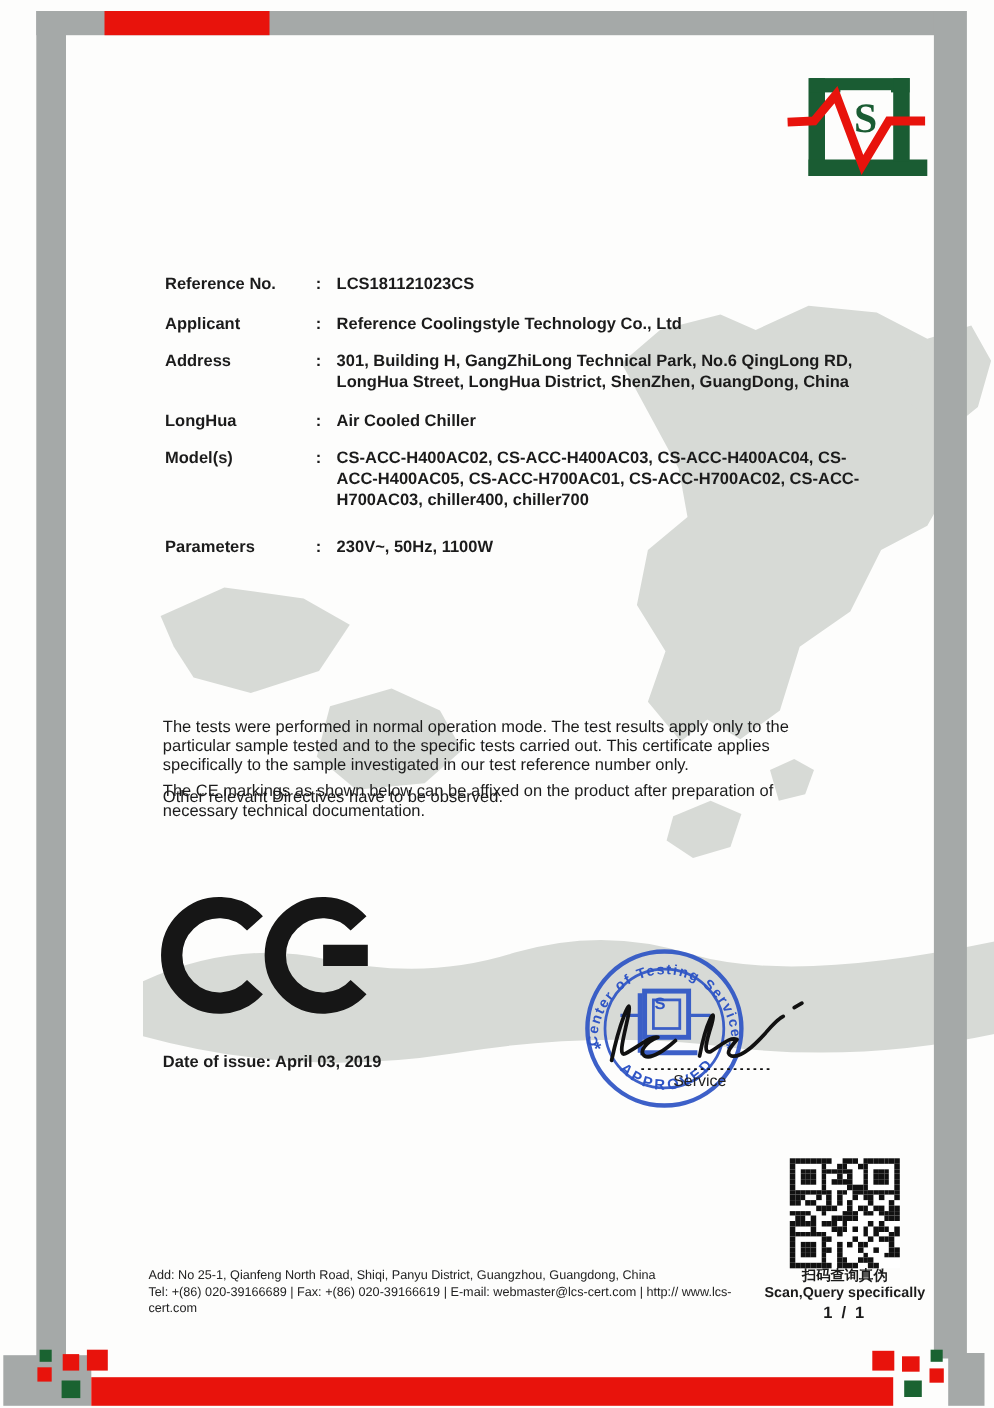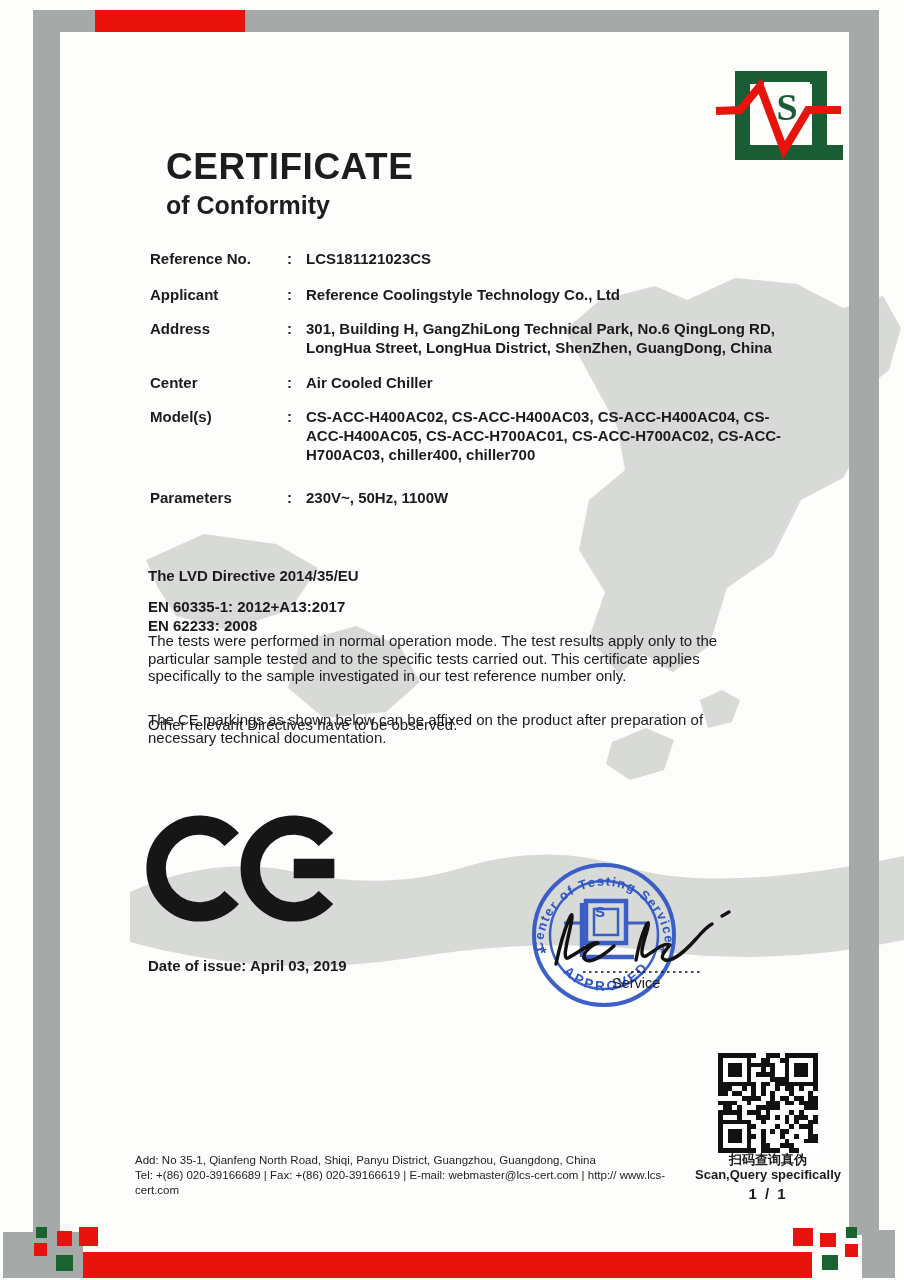--- a/index.html
+++ b/index.html
@@ -74,63 +74,56 @@
       <rect x="23" y="5" width="15" height="89"></rect>
       <rect x="23" y="79" width="108" height="15"></rect>
       <rect x="24" y="5" width="91" height="13"></rect>
       <rect x="100" y="5" width="15" height="76"></rect>
     </g>
     <rect x="52" y="16" width="46" height="50" fill="#fdfdfc"></rect>
     <text x="75" y="54" text-anchor="middle" font-family="Liberation Serif,serif" font-size="38" font-weight="bold" fill="#1a5c33">S</text>
     <polyline points="4,45 28,44 48,20 72,84 96,44 129,44" fill="none" stroke="#e8130c" stroke-width="8" stroke-linejoin="miter"></polyline>
   </svg>
 
-  <div class="content" style="left:166px;top:146px;">
-    <div class="title1">CERTIFICATE</div>
-    <div class="title2">of Conformity</div>
-  </div>
 
   <div class="frow content" style="top:249px;">
     <span class="lbl">Reference No.</span>
     <span class="col">:</span>
     <span class="val">LCS181121023CS</span>
   </div>
   <div class="frow content" style="top:285px;">
     <span class="lbl">Applicant</span>
     <span class="col">:</span>
     <span class="val">Reference Coolingstyle Technology Co., Ltd</span>
   </div>
   <div class="frow content" style="top:319px;">
     <span class="lbl">Address</span>
     <span class="col">:</span>
     <span class="val" style="width:520px;">301, Building H, GangZhiLong Technical Park, No.6 QingLong RD,
 LongHua Street, LongHua District, ShenZhen, GuangDong, China</span>
   </div>
   <div class="frow content" style="top:373px;">
-    <span class="lbl">Center</span>
+    <span class="lbl">LongHua</span>
     <span class="col">:</span>
     <span class="val">Air Cooled Chiller</span>
   </div>
   <div class="frow content" style="top:407px;">
     <span class="lbl">Model(s)</span>
     <span class="col">:</span>
     <span class="val" style="width:500px;">CS-ACC-H400AC02, CS-ACC-H400AC03, CS-ACC-H400AC04, CS-
 ACC-H400AC05, CS-ACC-H700AC01, CS-ACC-H700AC02, CS-ACC-
 H700AC03, chiller400, chiller700</span>
   </div>
   <div class="frow content" style="top:488px;">
     <span class="lbl">Parameters</span>
     <span class="col">:</span>
     <span class="val">230V~, 50Hz, 1100W</span>
   </div>
 
-  <div class="para content bold" style="top:567px;">The LVD Directive 2014/35/EU</div>
-  <div class="para content bold" style="top:597px;line-height:19px;">EN 60335-1: 2012+A13:2017
-EN 62233: 2008</div>
-  <div class="para content" style="top:632px;">The tests were performed in normal operation mode. The test results apply only to the
+  <div class="para content" style="top:652px;">The tests were performed in normal operation mode. The test results apply only to the
 particular sample tested and to the specific tests carried out. This certificate applies
 specifically to the sample investigated in our test reference number only.</div>
   <div class="para content" style="top:711px;">The CE markings as shown below can be affixed on the product after preparation of
 necessary technical documentation.</div>
   <div class="para content" style="top:716px;">Other relevant Directives have to be observed.</div>
 
   <svg class="content" style="left:146px;top:812px;" width="205" height="113" viewBox="0 0 222 122">
     <g fill="none" stroke="#161616" stroke-width="21">
       <path d="M 92.9 29.6 A 47 47 0 1 0 92.9 92.4"></path>
       <path d="M 194.9 29.6 A 47 47 0 1 0 194.9 92.4"></path>
@@ -419,17 +412,17 @@
       <div style="grid-area: 21 / 12;"></div>
       <div style="grid-area: 21 / 13;"></div>
       <div style="grid-area: 21 / 16;"></div>
       <div style="grid-area: 21 / 17;"></div>
     </div>
   <div class="qrcap" style="top:1151px;font-size:13px;">扫码查询真伪</div>
   <div class="qrcap" style="top:1167px;font-size:13px;">Scan,Query specifically</div>
   <div class="qrcap" style="top:1185px;font-size:15px;letter-spacing:2px;">1 / 1</div>
 
   <div class="content footer" style="left:135px;top:1153px;width:560px;">
-    <div>Add: No 35-1, Qianfeng North Road, Shiqi, Panyu District, Guangzhou, Guangdong, China</div>
+    <div>Add: No 25-1, Qianfeng North Road, Shiqi, Panyu District, Guangzhou, Guangdong, China</div>
     <div>Tel: +(86) 020-39166689  |  Fax: +(86) 020-39166619  |  E-mail: webmaster@lcs-cert.com  |  http:// www.lcs-cert.com</div>
   </div>
 
 </div>
 
 </body></html>

